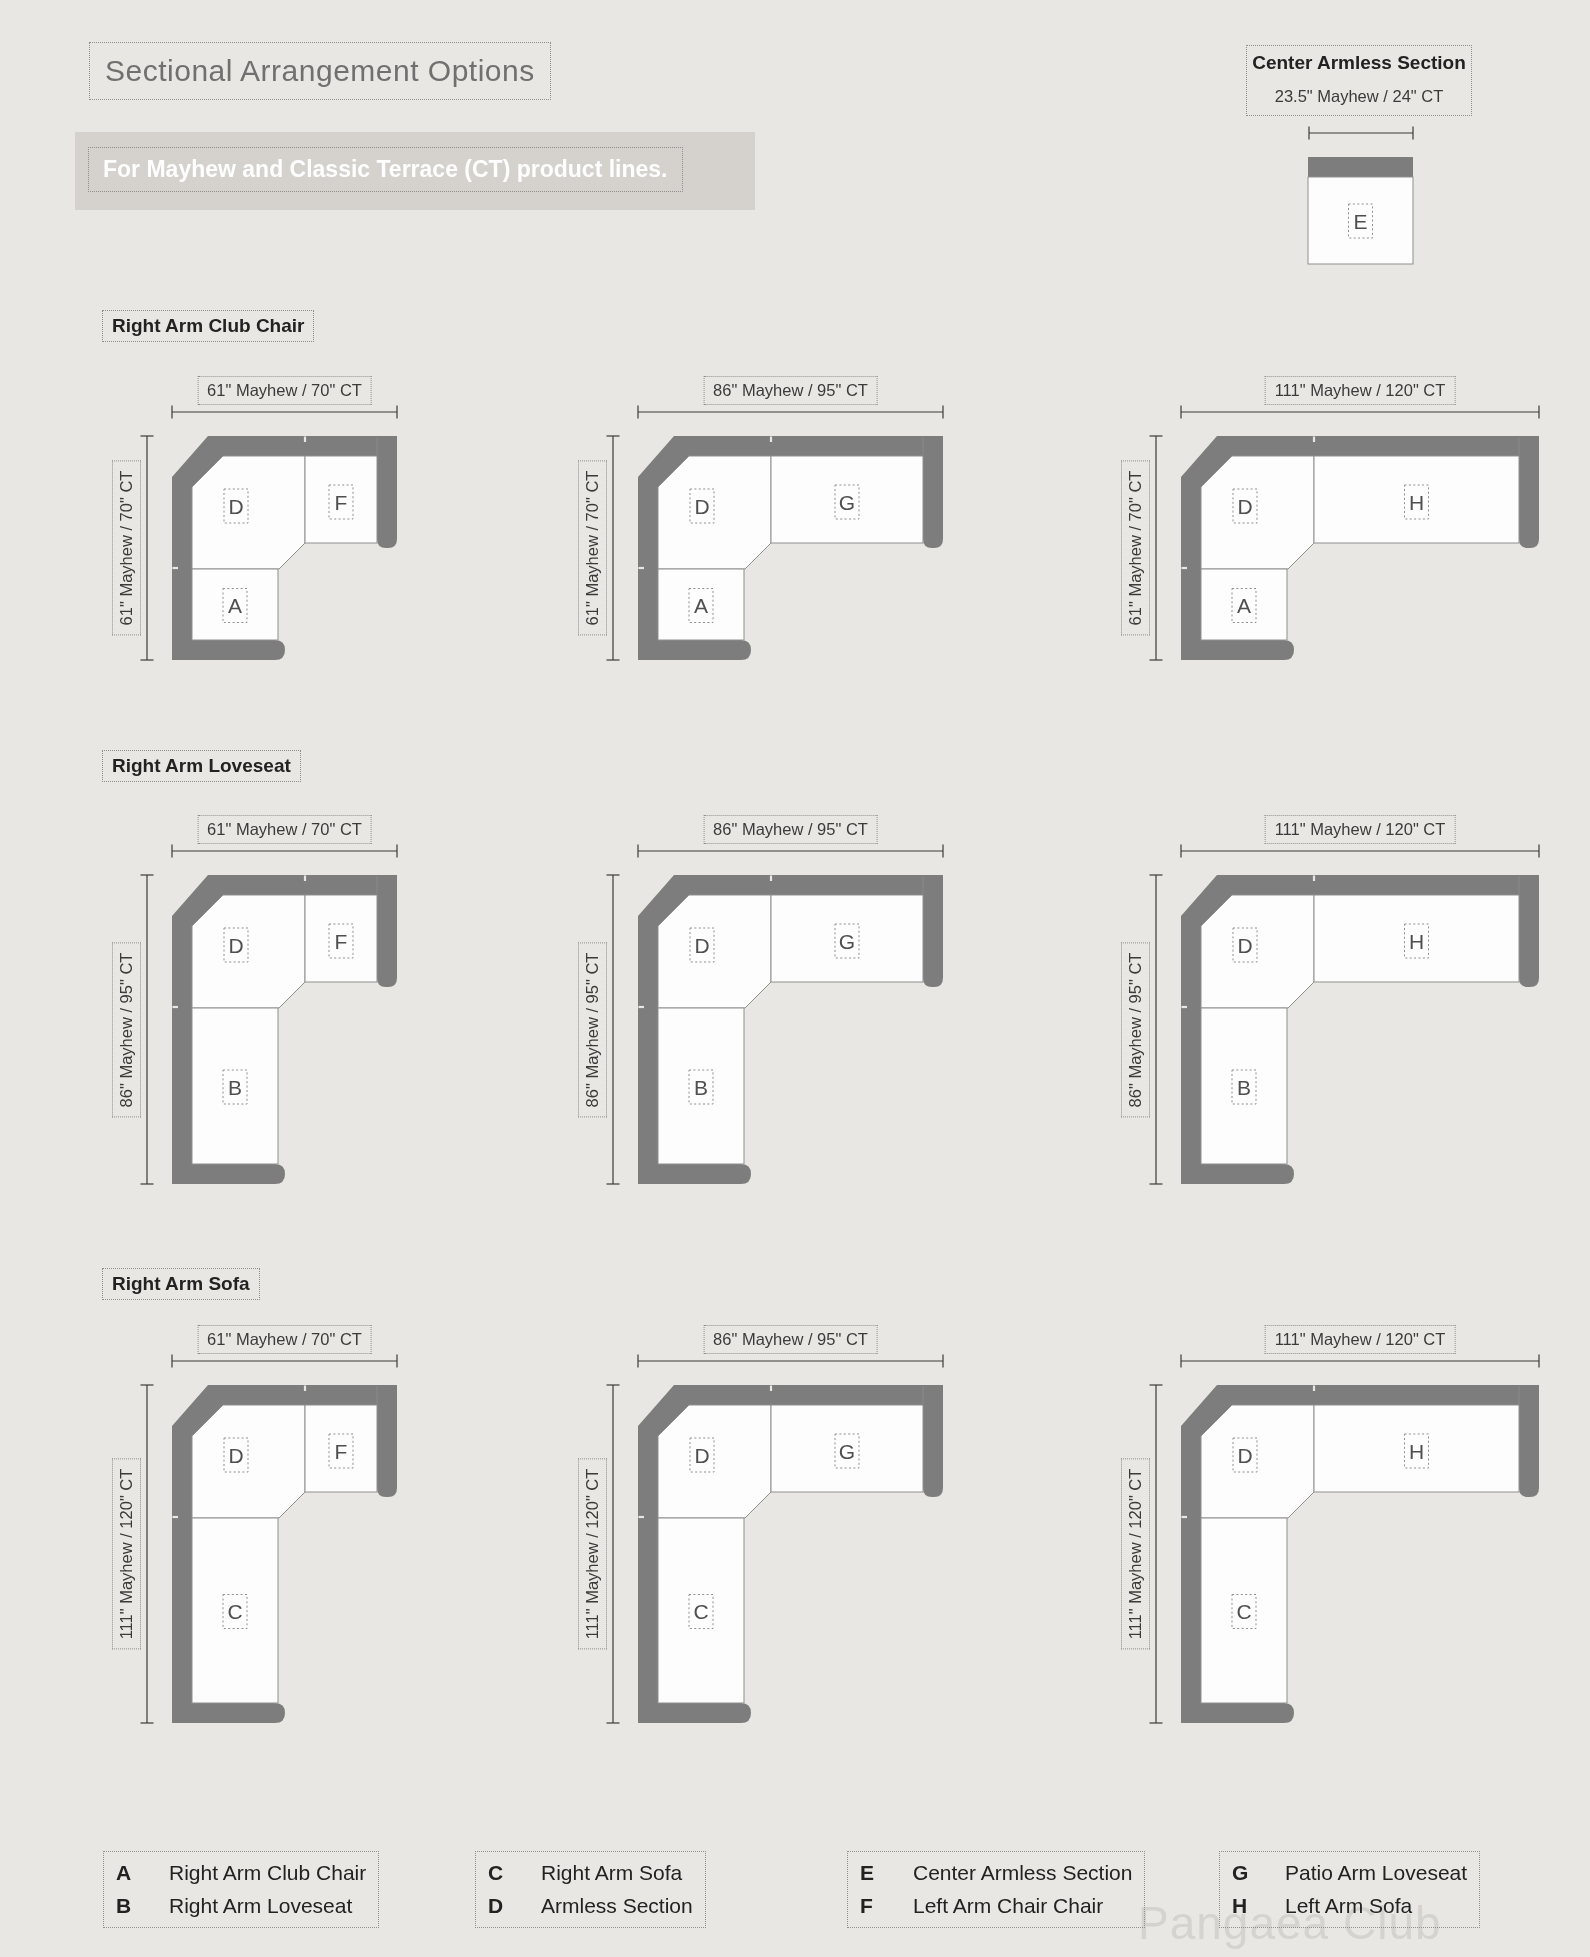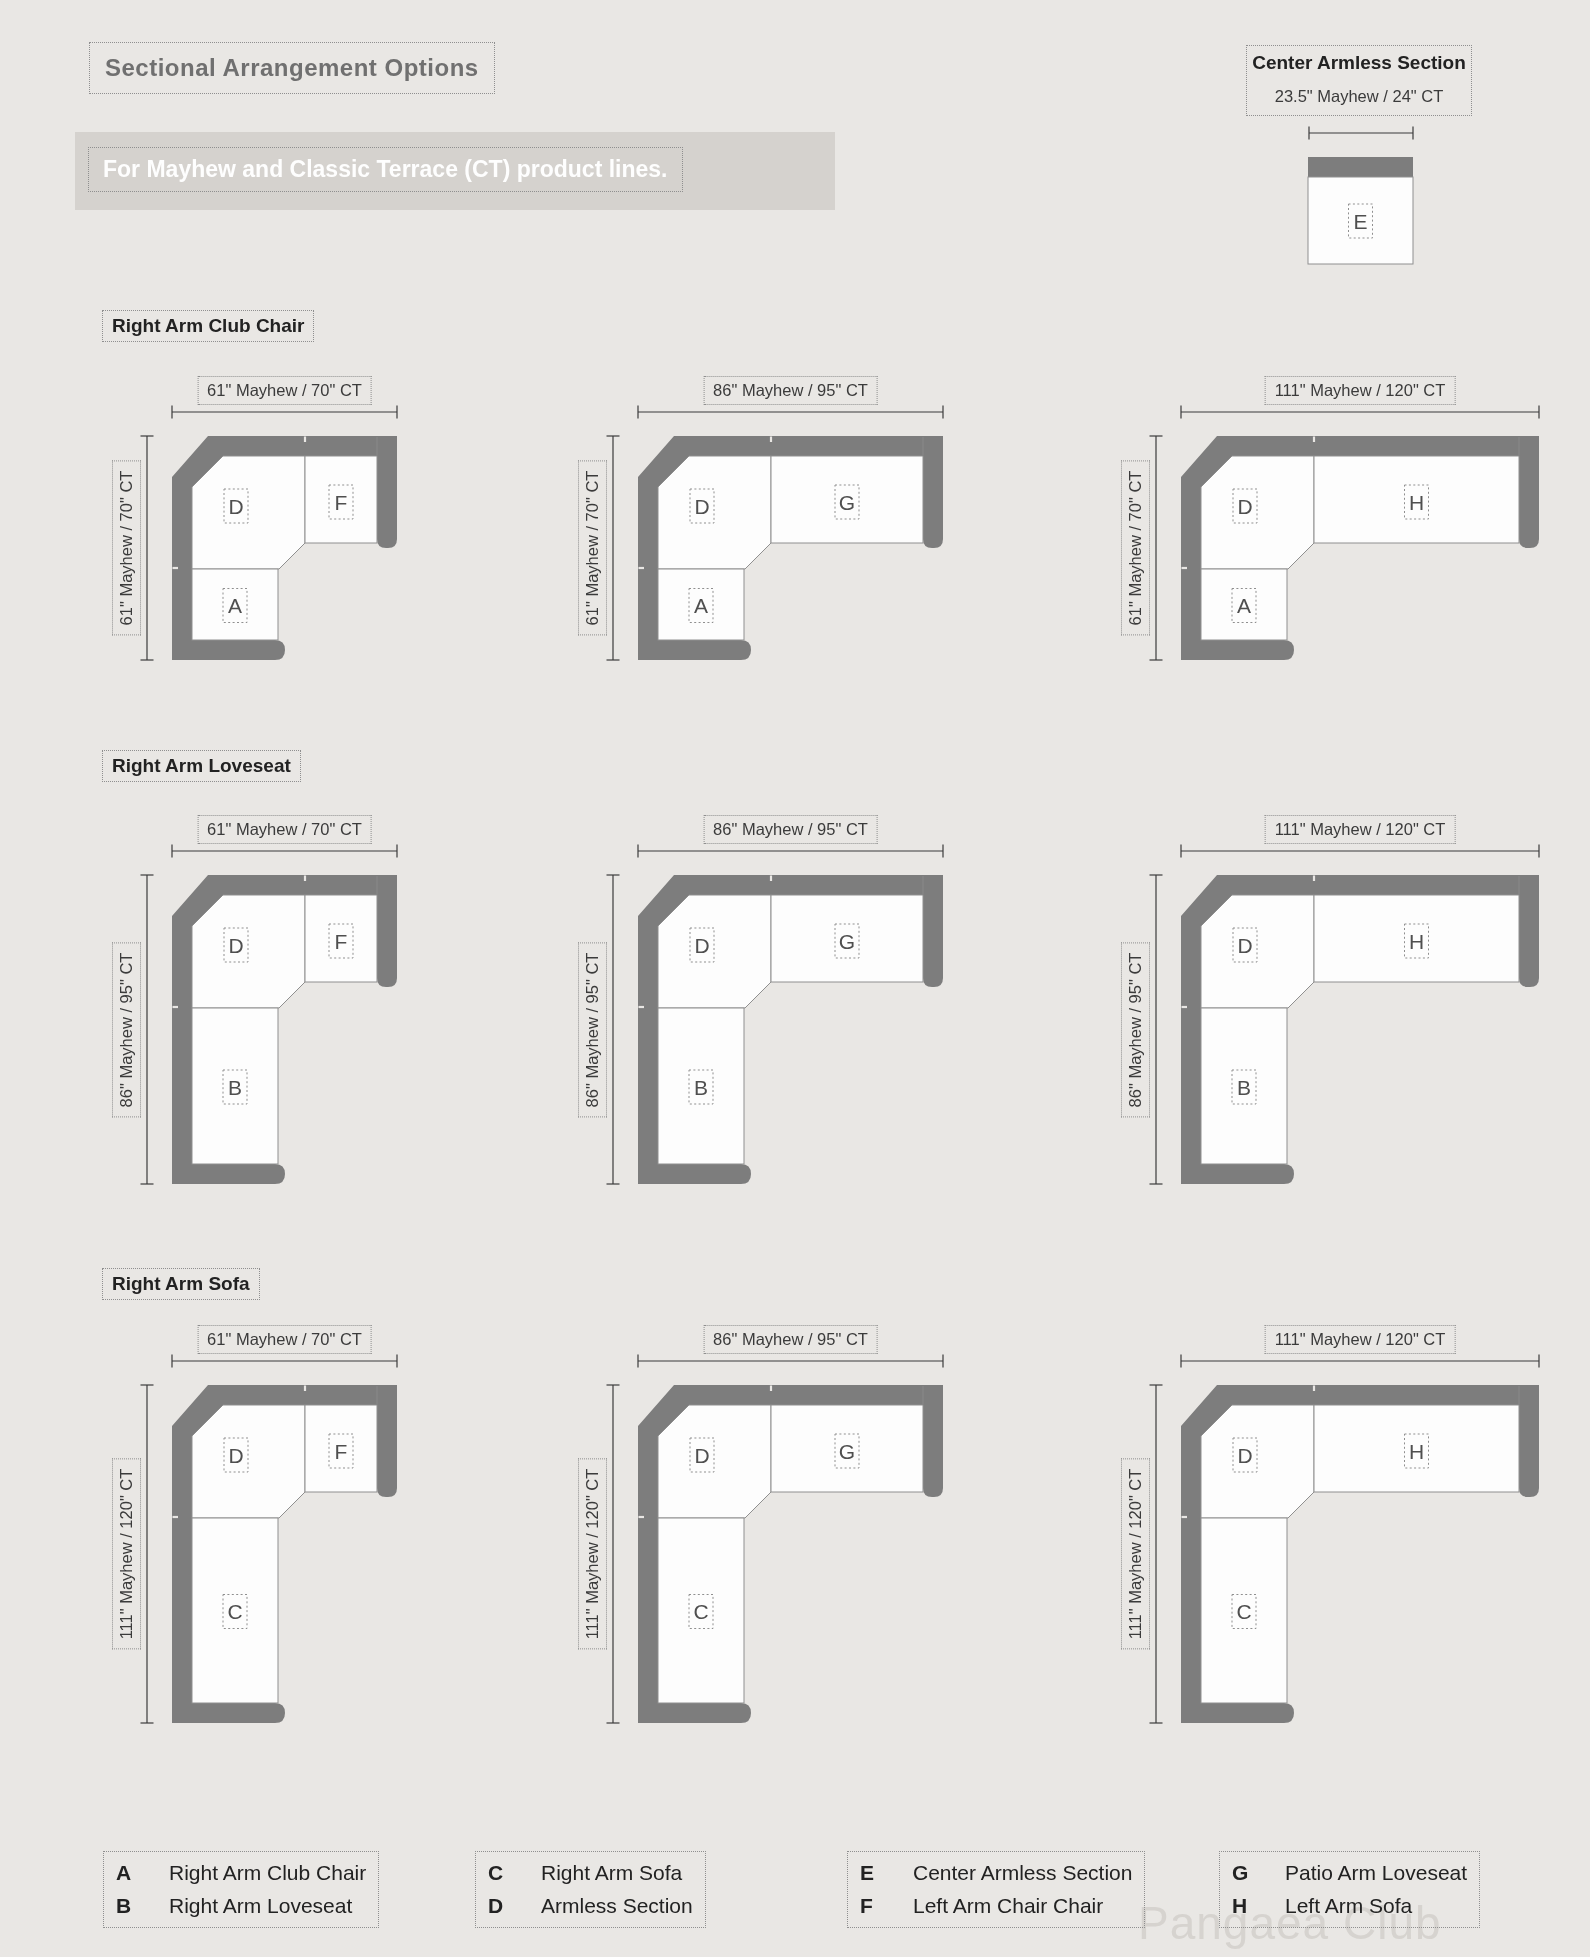--- a/index.html
+++ b/index.html
@@ -16,25 +16,25 @@
   body{
     width:1590px;height:1957px;position:relative;
     background:var(--bg);
     font-family:"Liberation Sans","DejaVu Sans",sans-serif;
     overflow:hidden;
   }
   .page-title{
     position:absolute;left:89px;top:42px;
     border:1px dotted var(--dotted);
     padding:11px 15px;
-    font-size:24px;font-weight:700;letter-spacing:.5px;
+    font-size:30px;font-weight:400;letter-spacing:.5px;
     color:var(--title);white-space:nowrap;text-align:center;
   }
   .banner{
-    position:absolute;left:75px;top:132px;width:760px;height:78px;
+    position:absolute;left:75px;top:132px;width:680px;height:78px;
     background:var(--banner-bg);
   }
   .banner-inner{
     position:absolute;left:13px;top:15px;
     border:1px dotted var(--dotted);
     padding:8px 14px;
     font-size:23px;font-weight:bold;color:var(--banner-text);
     white-space:nowrap;
   }
   .ca-box{

